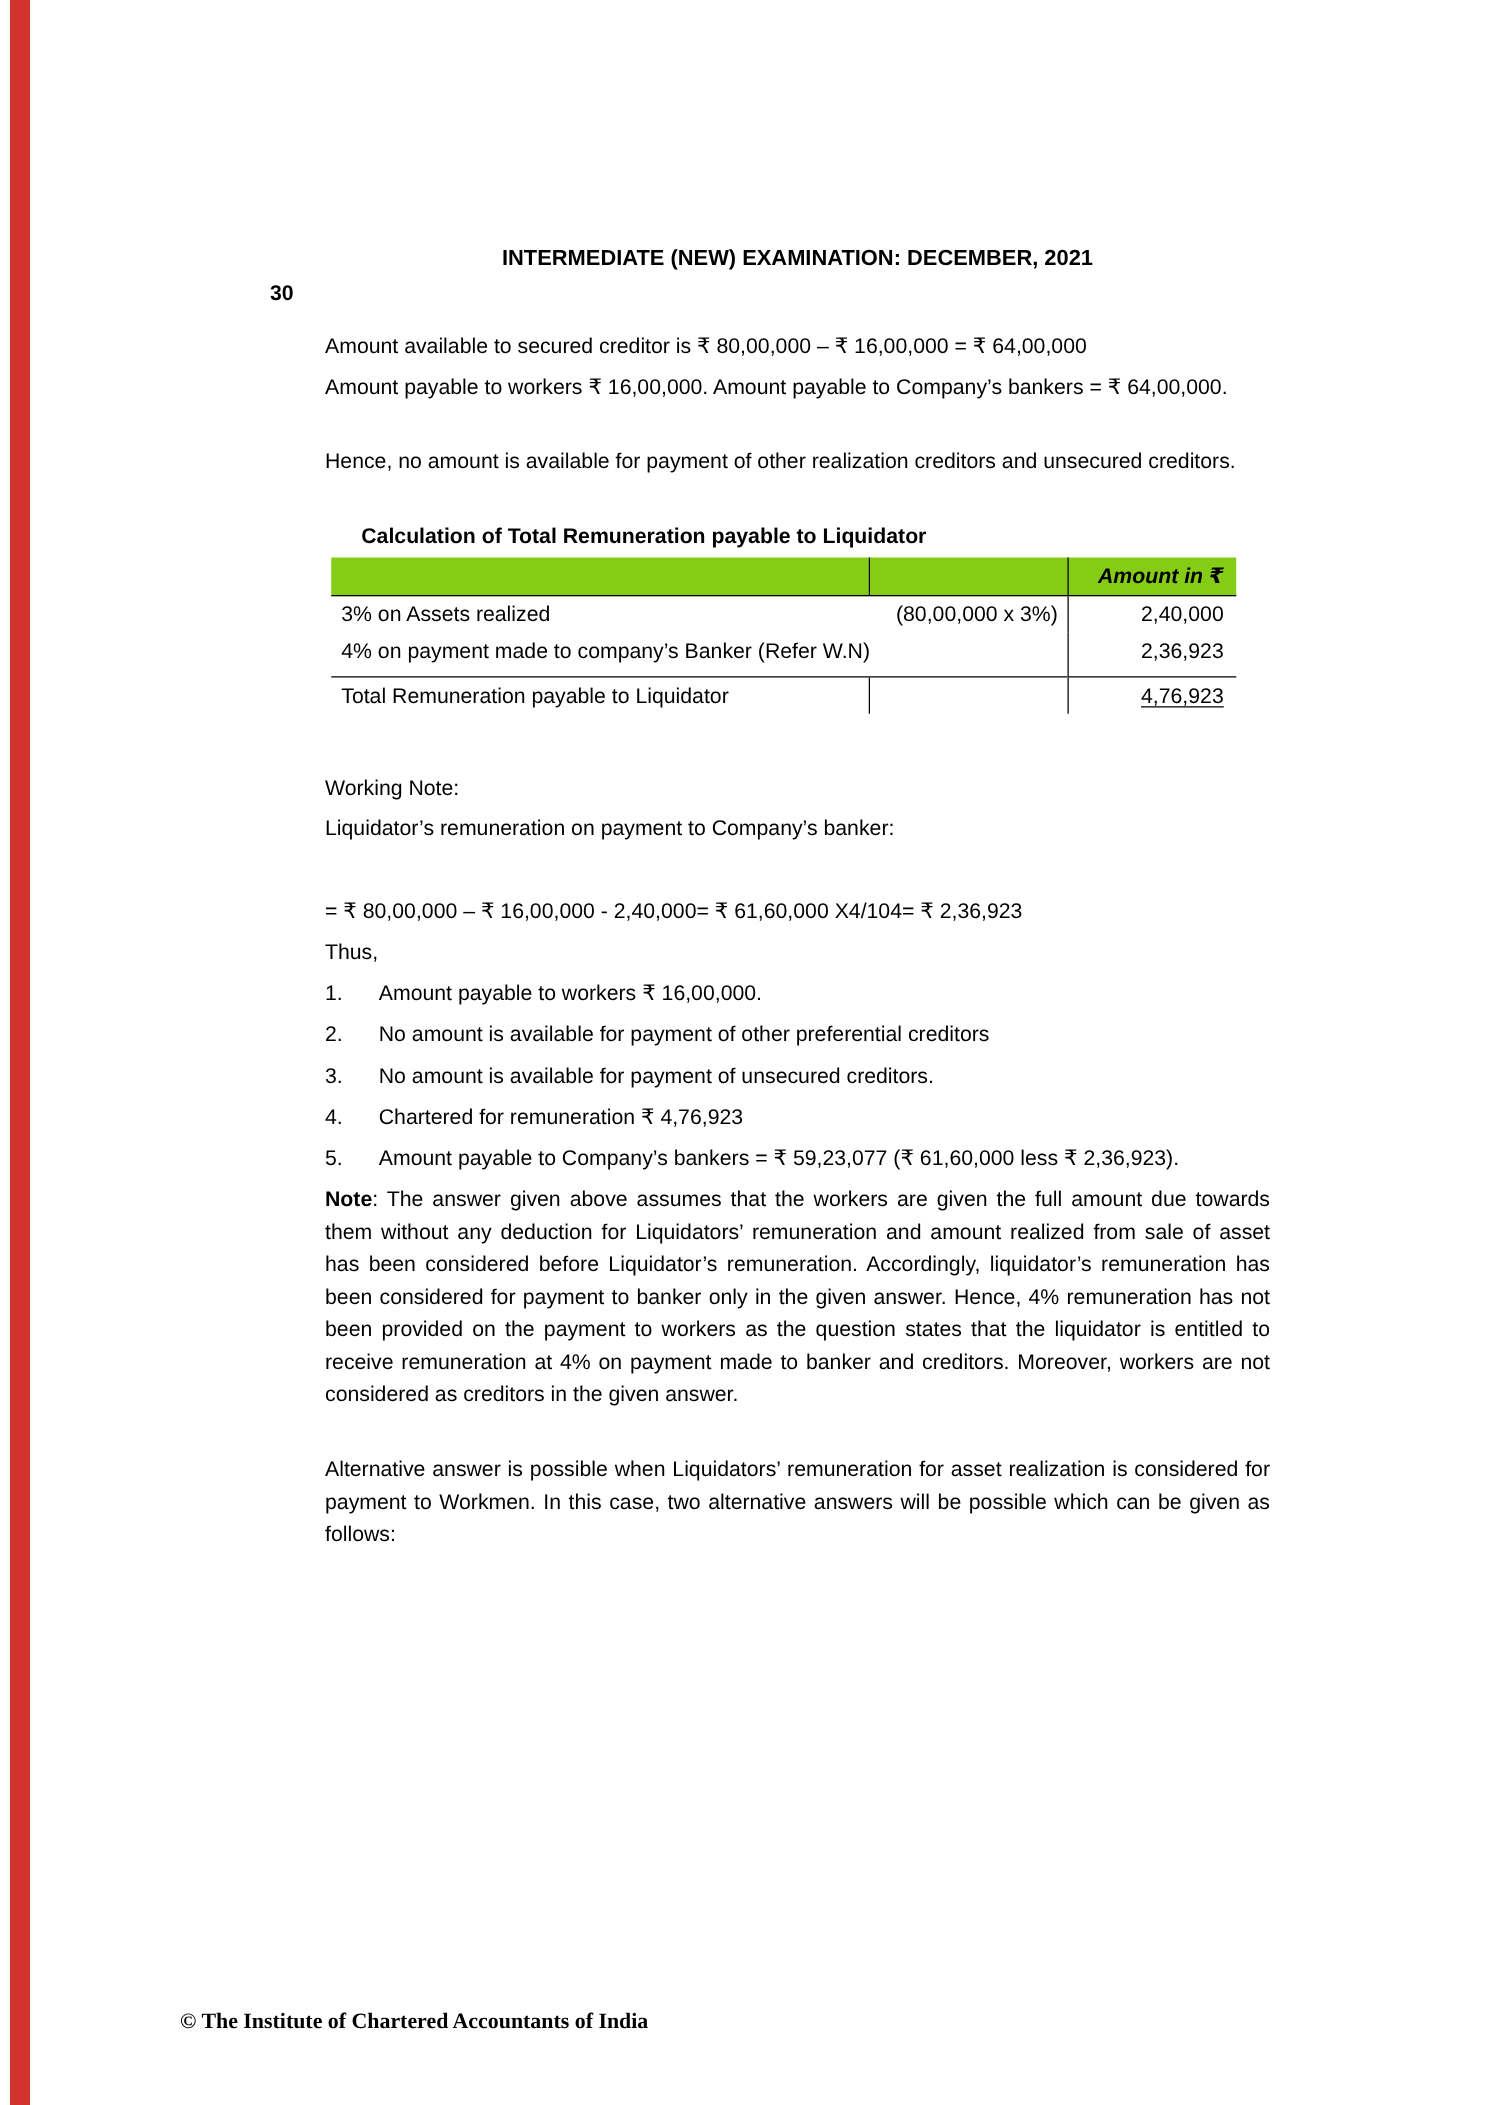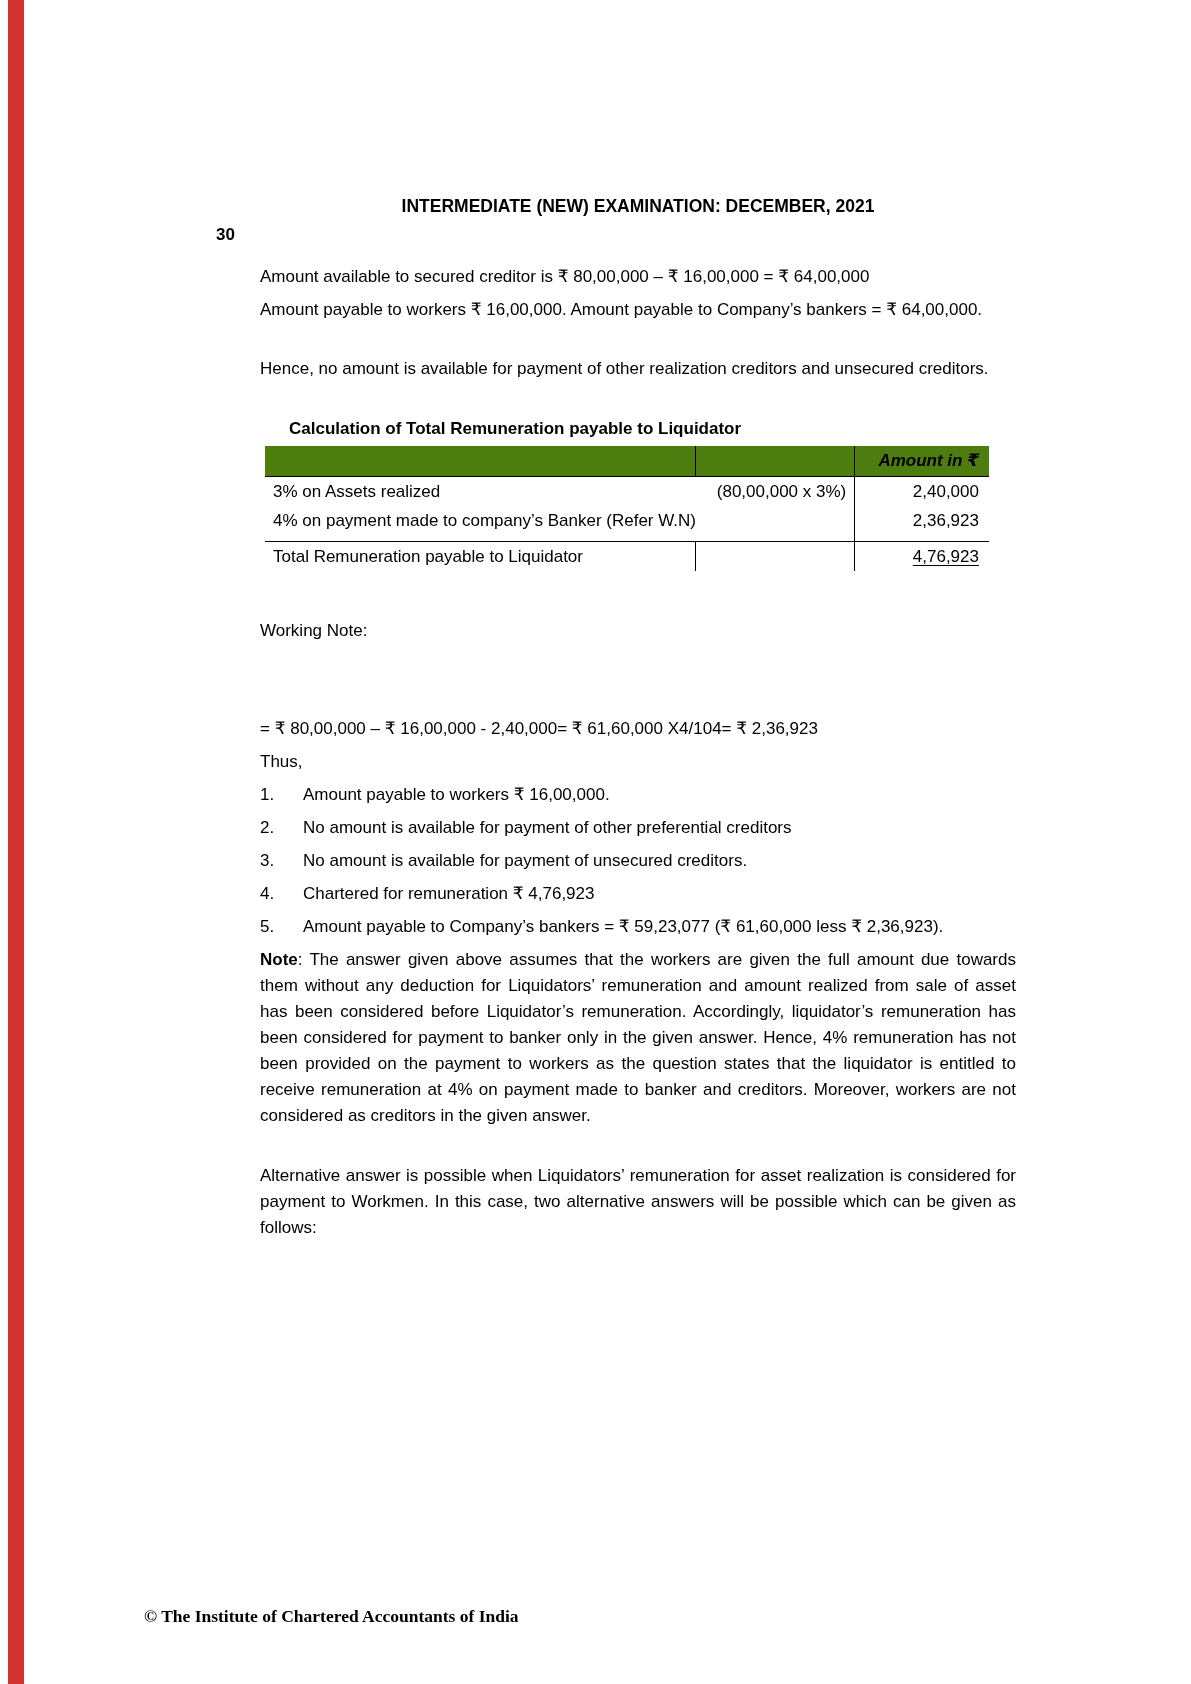--- a/index.html
+++ b/index.html
@@ -17,21 +17,21 @@
   .page-num{position:absolute;left:216px;top:0;font-weight:bold;font-size:17px;margin-top:29px;}
   .hdr-title{position:absolute;left:260px;width:756px;top:0;text-align:center;font-weight:bold;font-size:17.5px;}
   .para{position:absolute;left:0;width:756px;text-align:justify;}
   .para.single{text-align:left;}
   .tbl-title{position:absolute;left:29px;font-weight:bold;}
   table.calc{
     position:absolute;left:5px;top:446px;width:724px;
     border-collapse:collapse;font-size:17px;line-height:25px;
   }
   table.calc td{border:0;padding:2px 8px;vertical-align:top;}
-  table.calc tr.thead td{background:#4d7c0f;border-bottom:1.4px solid #000;height:26px;}
+  table.calc tr.thead td{background:#84cc16;border-bottom:1.4px solid #000;height:26px;}
   table.calc td.c1{width:440px;}
   table.calc td.c2{width:148px;text-align:right;}
   table.calc td.c3{width:120px;text-align:right;border-left:1.2px solid #000;padding-right:10px;}
   table.calc tr.thead td.c2{border-left:1.2px solid #000;}
   table.calc tr.r2 td{padding-bottom:8px;}
   table.calc tr.r3 td{border-top:1.2px solid #000;}
   table.calc tr.r3 td.c2x{border-left:1.2px solid #000;}
   table.calc td.amt-head{font-weight:bold;font-style:italic;text-align:right;padding-right:10px;}
   .total-underline{text-decoration:underline;text-underline-offset:3px;}
   .bold{font-weight:bold;}
@@ -79,20 +79,21 @@
     </tr>
     <tr class="r3">
       <td class="c1">Total Remuneration payable to Liquidator</td>
       <td class="c2 c2x"></td>
       <td class="c3"><span class="total-underline">4,76,923</span></td>
     </tr>
   </tbody>
     </table>
 
   <div class="wn-head" style="top:618px;">Working Note:</div>
+  <div class="para single" style="top:650px;">Liquidator’s remuneration on payment to Company’s banker:</div>
   <div class="para single" style="top:716px;">= ₹  80,00,000 – ₹ 16,00,000 - 2,40,000=  ₹  61,60,000 X4/104= ₹ 2,36,923</div>
   <div class="para single" style="top:749px;">Thus,</div>
 
   <div class="list-item" style="top:782px;">
     <span class="num">1.</span><span>Amount payable to workers ₹ 16,00,000.</span>
   </div>
   <div class="list-item" style="top:815px;">
     <span class="num">2.</span><span>No amount is available for payment of other preferential creditors</span>
   </div>
   <div class="list-item" style="top:848px;">

